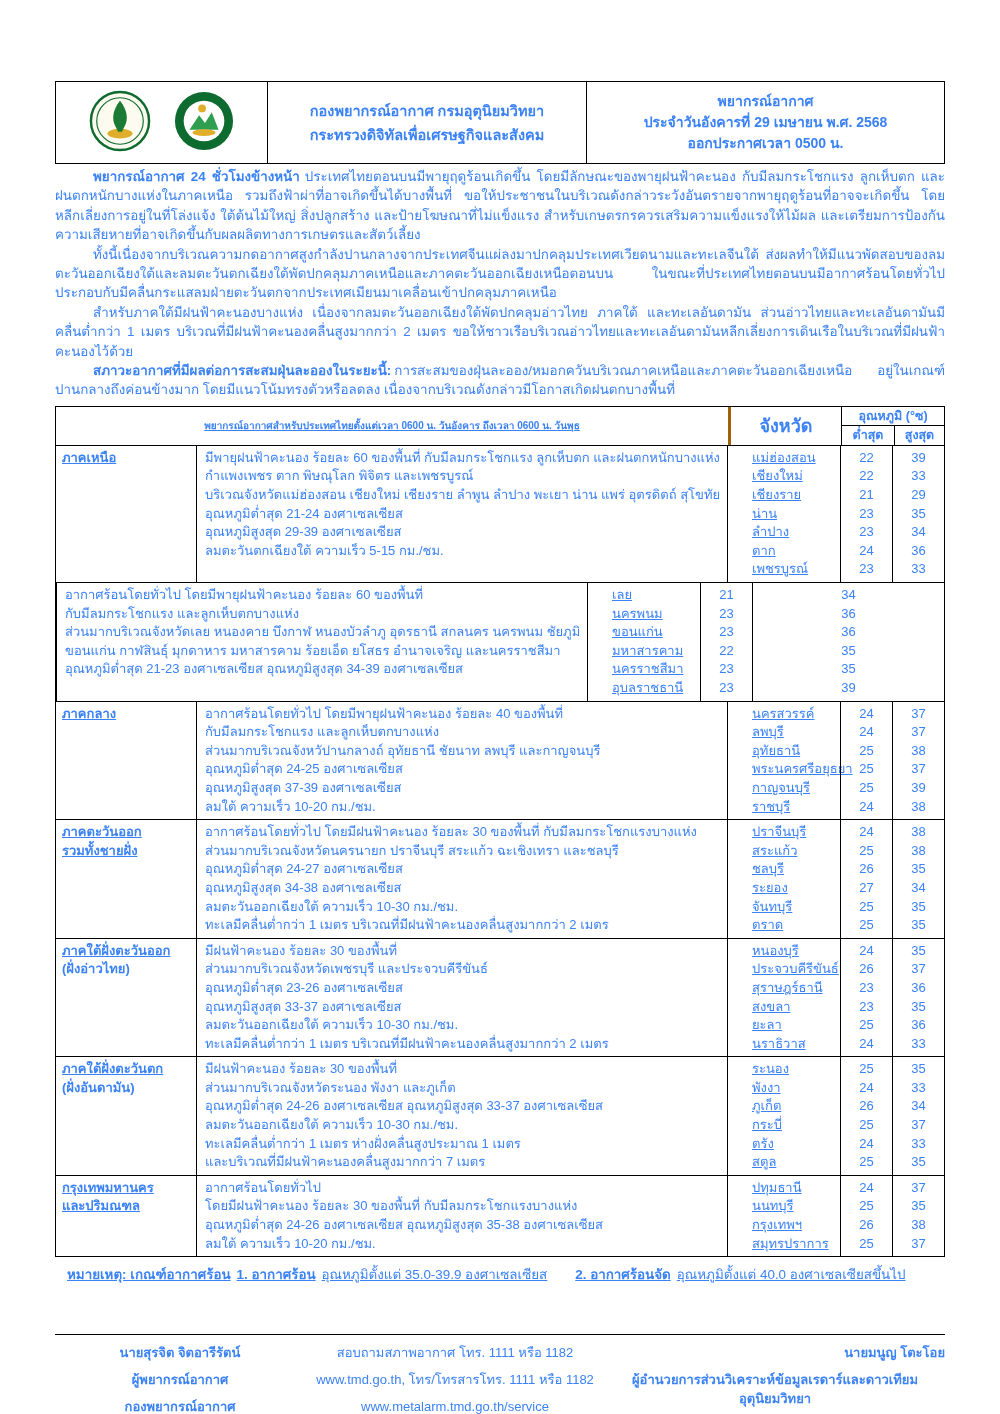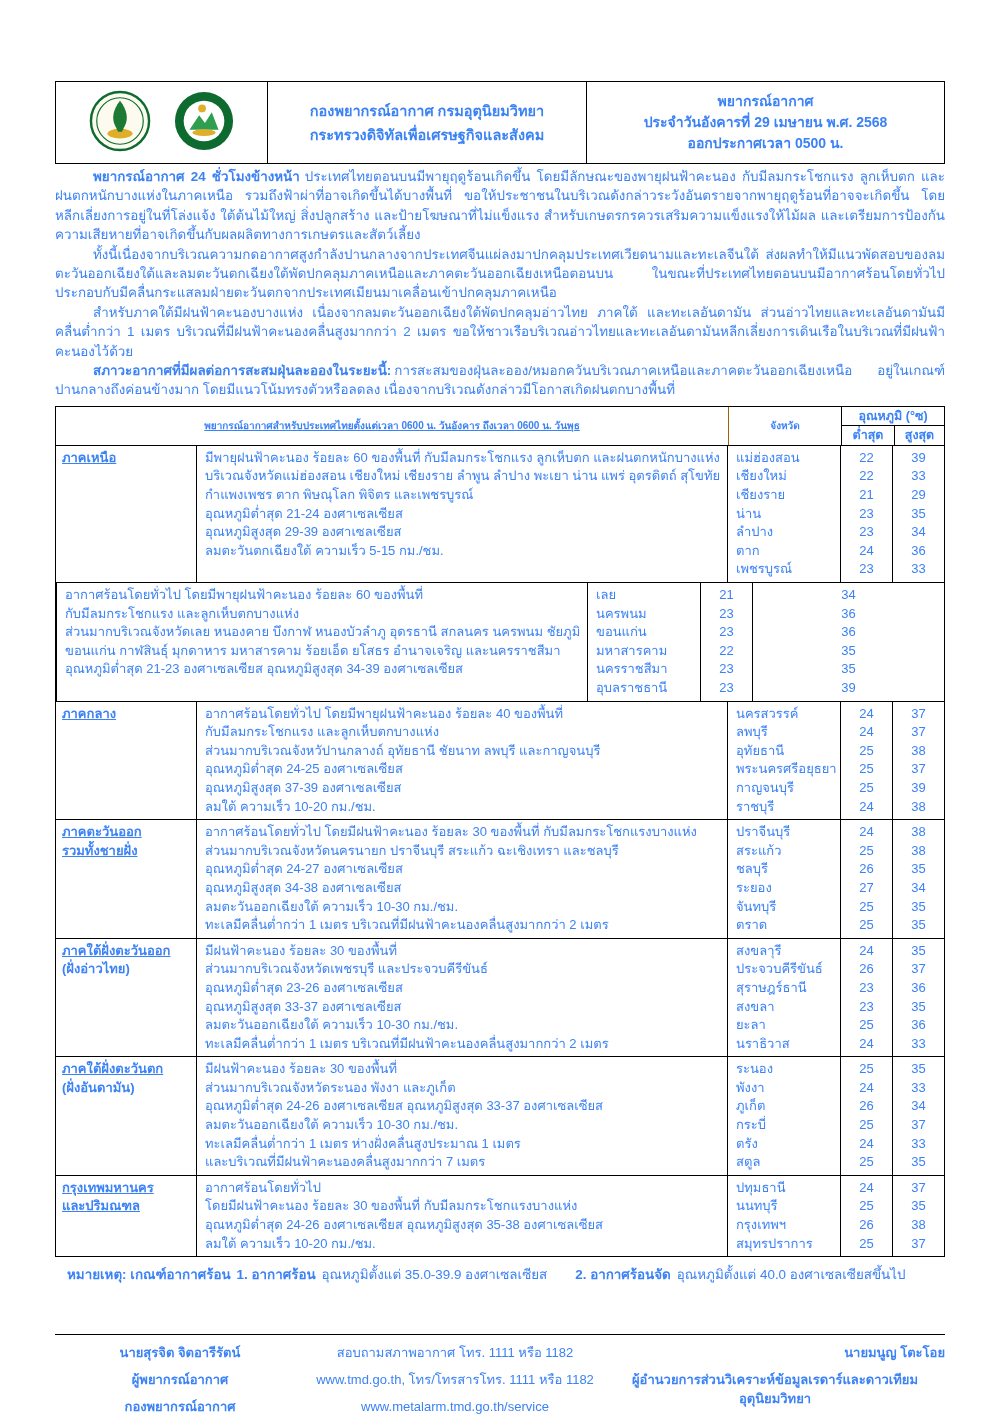--- a/index.html
+++ b/index.html
@@ -23,42 +23,42 @@
   .body-text { margin-top:3px; font-size:13.4px; line-height:19.4px; text-align:justify; }
   .body-text p { margin:0; text-indent:38px; }
   .body-text b { padding-right:5px; }
   .lead-colon b { padding-right:3px; }
 
   
   .ftable { margin-top:6px; border:1.6px solid #000; }
   .thead { display:flex; }
   .th-main { width:672px; box-sizing:border-box; display:flex; align-items:center; justify-content:center;
              font-weight:bold; font-size:10px; text-decoration:underline; }
-  .th-prov { width:113px; box-sizing:border-box; border-left:1px solid #a16207;
-             display:flex; align-items:center; justify-content:center; font-weight:bold; font-size:10px; }
+  .th-prov { width:113px; box-sizing:border-box; border-left:3px solid #a16207;
+             display:flex; align-items:center; justify-content:center; font-weight:bold; font-size:18px; }
   .th-temp { flex:1; border-left:1px solid #000; display:flex; flex-direction:column; font-weight:bold; font-size:12.5px; }
   .th-temp-top { height:18px; line-height:18px; text-align:center; border-bottom:1px solid #000; }
   .th-temp-sub { display:flex; height:19px; line-height:19px; }
   .th-min { width:52px; text-align:center; }
   .th-max { flex:1; border-left:1px solid #000; text-align:center; }
 
   .trow { display:flex; border-top:1px solid #000; align-items:stretch; }
   .c-region { width:140px; box-sizing:border-box; padding:3px 4px 3px 6px; font-weight:bold; font-size:13px; line-height:18.6px; }
   .c-region .rg-u { text-decoration:underline; }
   .c-forecast { width:531px; box-sizing:border-box; border-left:1px solid #000; padding:3px 6px 3px 8px;
                 font-size:13px; line-height:18.6px; }
-  .c-provnames { width:113px; box-sizing:border-box; border-left:1px solid #000; padding:3px 0 3px 8px;
-                 font-size:13px; line-height:18.6px; }
+  .c-provnames { width:113px; box-sizing:border-box; border-left:1px solid #000; padding:3px 0 3px 24px;
+                 font-size:13px; line-height:18.6px;text-decoration:underline; }
   .c-tmin { width:52px; box-sizing:border-box; border-left:1px solid #000; padding:3px 0;
             font-size:13px; line-height:18.6px; text-align:center; }
   .c-tmax { flex:1; box-sizing:border-box; border-left:1px solid #000; padding:3px 0;
             font-size:13px; line-height:18.6px; text-align:center; }
 
   
-  .note { margin-top:8px; font-size:13.4px; line-height:19px; padding-left:12px; }
+  .note { margin-top:8px; font-size:13.4px; line-height:19px; padding-left:12px;text-decoration:underline; }
   .note b { padding-right:6px; }
   .note .gap { display:inline-block; width:28px; }
 
   
   .footer { position:absolute; left:55px; top:1298px; width:890px; border-top:1.6px solid #000; padding-top:8px; }
   .footer-cols { display:flex; }
   .f-col { display:flex; flex-direction:column; gap:8px; text-align:center; font-size:13px; line-height:19px; }
   .f-left { width:250px; font-weight:bold; }
   .f-center { width:300px; }
   .f-right { flex:1; font-weight:bold;align-items:flex-end; }
@@ -122,22 +122,22 @@
           </div>
         </div>
       </div>
       <div id="table-rows">
           <div class="trow">
             <div class="c-region">
               <div class="rg-u">ภาคเหนือ</div>
             </div>
             <div class="c-forecast">
               <div>มีพายุฝนฟ้าคะนอง ร้อยละ 60 ของพื้นที่ กับมีลมกระโชกแรง ลูกเห็บตก และฝนตกหนักบางแห่ง</div>
+              <div>กำแพงเพชร ตาก พิษณุโลก พิจิตร และเพชรบูรณ์</div>
               <div>บริเวณจังหวัดแม่ฮ่องสอน เชียงใหม่ เชียงราย ลำพูน ลำปาง พะเยา น่าน แพร่ อุตรดิตถ์ สุโขทัย</div>
-              <div>กำแพงเพชร ตาก พิษณุโลก พิจิตร และเพชรบูรณ์</div>
               <div>อุณหภูมิต่ำสุด 21-24 องศาเซลเซียส</div>
               <div>อุณหภูมิสูงสุด 29-39 องศาเซลเซียส</div>
               <div>ลมตะวันตกเฉียงใต้ ความเร็ว 5-15 กม./ชม.</div>
             </div>
             <div class="c-provnames">
               <div>แม่ฮ่องสอน</div>
               <div>เชียงใหม่</div>
               <div>เชียงราย</div>
               <div>น่าน</div>
               <div>ลำปาง</div>
@@ -278,21 +278,21 @@
             </div>
             <div class="c-forecast">
               <div>มีฝนฟ้าคะนอง ร้อยละ 30 ของพื้นที่</div>
               <div>ส่วนมากบริเวณจังหวัดเพชรบุรี และประจวบคีรีขันธ์</div>
               <div>อุณหภูมิต่ำสุด 23-26 องศาเซลเซียส</div>
               <div>อุณหภูมิสูงสุด 33-37 องศาเซลเซียส</div>
               <div>ลมตะวันออกเฉียงใต้ ความเร็ว 10-30 กม./ชม.</div>
               <div>ทะเลมีคลื่นต่ำกว่า 1 เมตร บริเวณที่มีฝนฟ้าคะนองคลื่นสูงมากกว่า 2 เมตร</div>
             </div>
             <div class="c-provnames">
-              <div>สงขลาุรี</div>
+              <div>หนองบุรี</div>
               <div>ประจวบคีรีขันธ์</div>
               <div>สุราษฎร์ธานี</div>
               <div>สงขลา</div>
               <div>ยะลา</div>
               <div>นราธิวาส</div>
             </div>
             <div class="c-tmin">
               <div>24</div>
               <div>26</div>
               <div>23</div>

